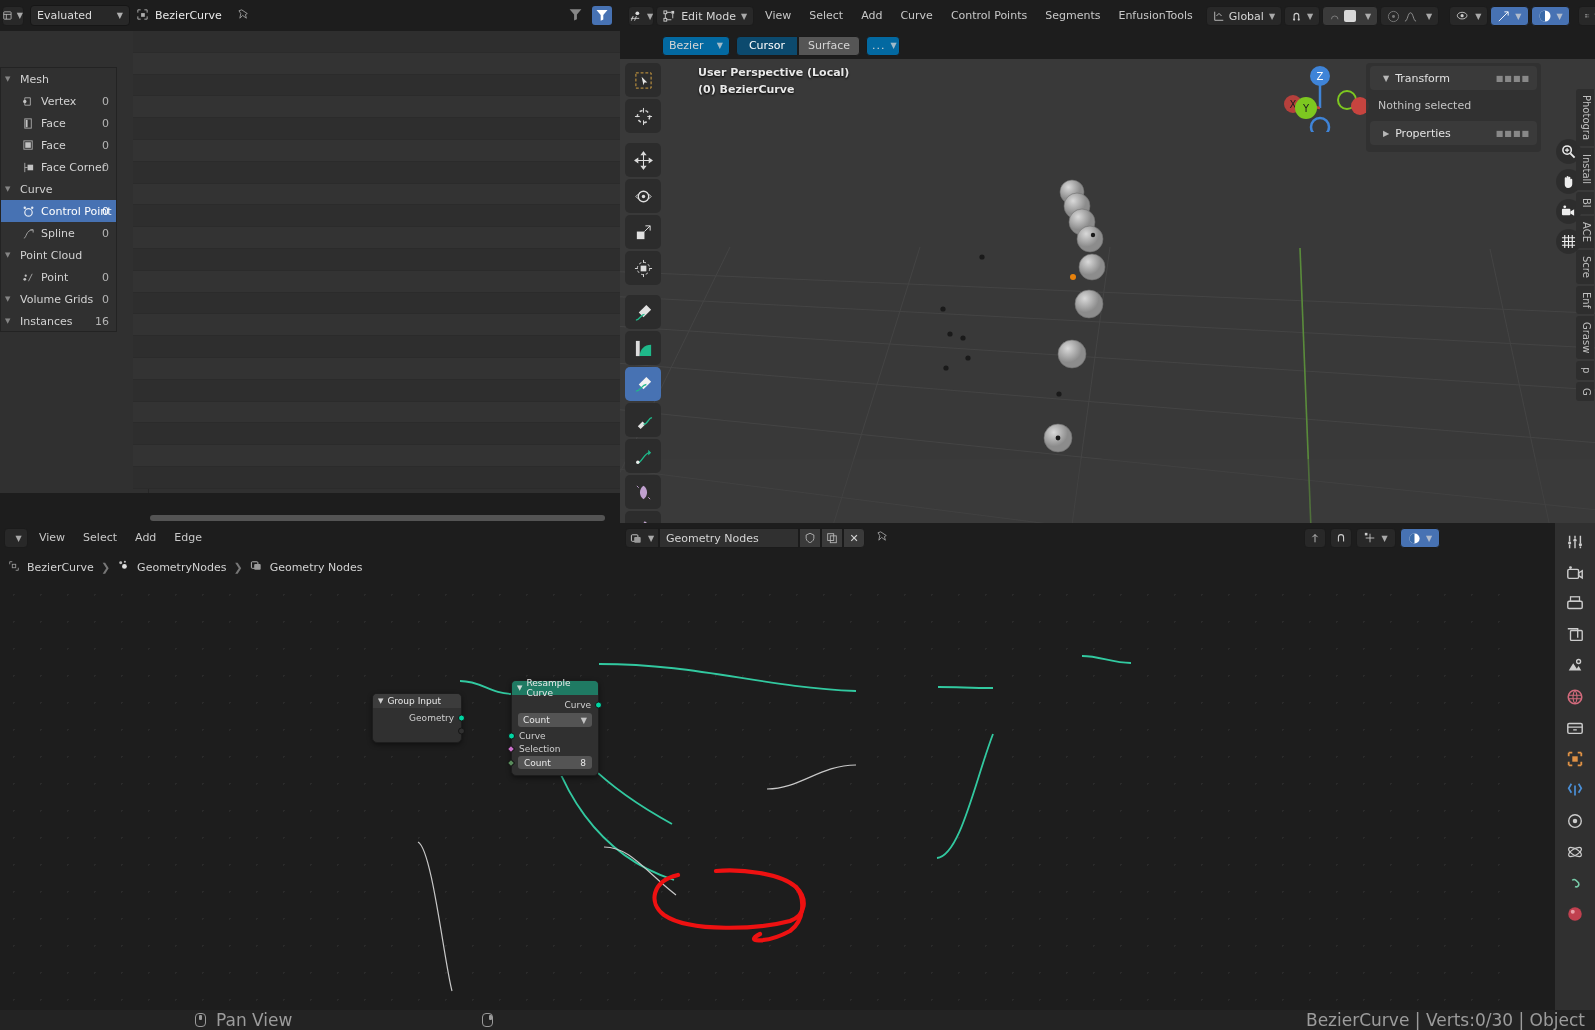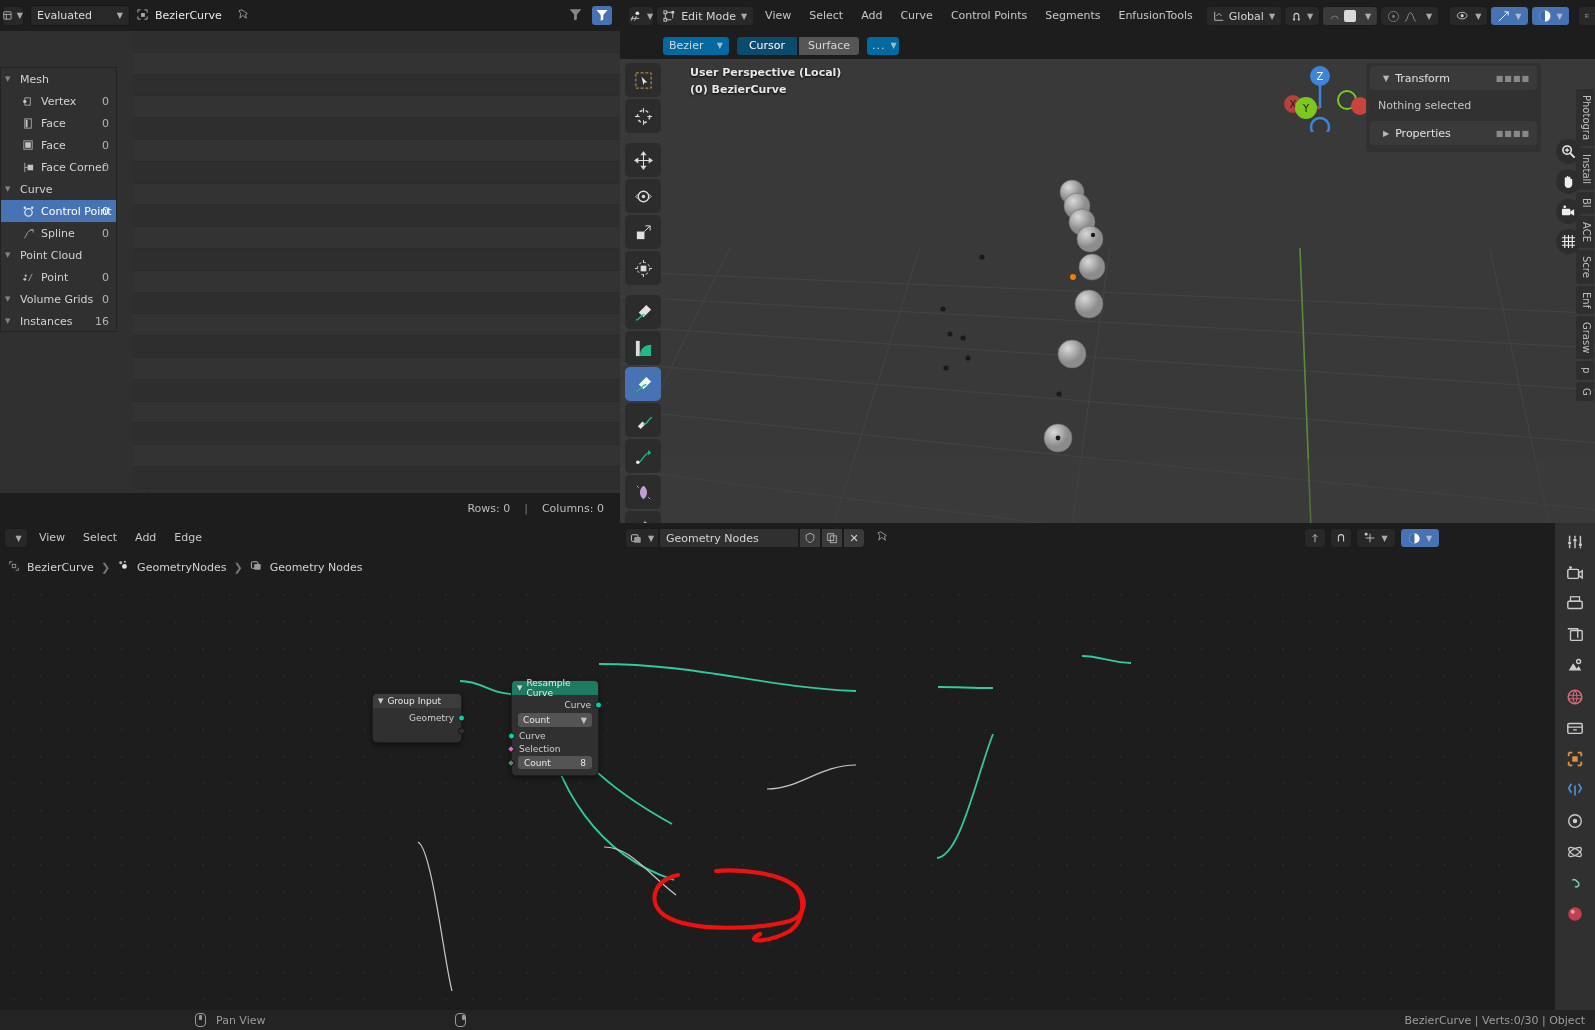--- a/index.html
+++ b/index.html
@@ -58,21 +58,21 @@
   .dsicon { width:13px; height:13px; display:inline-block; opacity:.85; }
 
   
   #view3d { left:620px; top:0; width:975px; height:523px; background:#1d1d1d; }
   #v3d-hdr1 { position:absolute; left:0; top:0; width:975px; height:32px;
               display:flex; align-items:center; gap:2px; padding-left:8px; }
   #v3d-hdr2 { position:absolute; left:0; top:32px; width:975px; height:27px;
               display:flex; align-items:center; gap:6px; padding-left:42px; }
   #v3d-canvas { position:absolute; left:0; top:59px; width:975px; height:464px;
                 background:#393939; overflow:hidden; }
-  #v3d-overlay-text { position:absolute; left:70px; top:5px; font-size:11px;
+  #v3d-overlay-text { position:absolute; left:78px; top:5px; font-size:11px;
                       color:#e8e8e8; text-shadow:0 1px 2px #000; line-height:17px; font-weight:bold;}
   #toolbar3d { position:absolute; left:5px; top:4px; width:36px;
                display:flex; flex-direction:column; gap:2px; }
   .tool { width:36px; height:34px; background:#2c2c2c; border-radius:5px;
           display:flex; align-items:center; justify-content:center; cursor:pointer; }
   .tool.active { background:#4772b3; }
   .tool-gap { height:6px; }
   .navbtn { width:25px; height:25px; border-radius:50%; background:#2c2c2cdd;
             display:flex; align-items:center; justify-content:center; cursor:pointer; }
 
@@ -133,21 +133,21 @@
   .sock.bool  { background:#cc70cc; }
   .sock.int   { background:#598c5c; }
   .sock.hollow { background:#303030; }
 
   svg.wires { position:absolute; left:0; top:0; width:1520px; height:429px;
               pointer-events:none; overflow:visible; }
 
   
   #statusbar { position:absolute; left:0; bottom:0; width:1595px; height:20px;
                background:#232323; display:flex; align-items:center;
-               padding:0 10px; color:#9c9c9c; font-size:11px; }
+               padding:0 10px; color:#9c9c9c; font-size:17px; }
   .sb-left { display:flex; align-items:center; gap:10px; margin-left:185px; }
   .mousebox { width:11px; height:14px; border:1px solid #9a9a9a; border-radius:4px;
               position:relative; display:inline-block; }
   .mousebox i { position:absolute; left:3px; top:1px; width:3px; height:5px;
                 background:#9a9a9a; border-radius:1px; }
   .sb-right { margin-left:auto; }
 </style>
 </head>
 <body>
 
@@ -304,25 +304,20 @@
             <span class="cnt">0</span>
           </div>
           <div class="ds-row group">
             <span style="width: 9px; font-size: 7px; opacity: 0.7; color: rgb(170, 170, 170);">▼</span>
             <span>Instances</span>
             <span class="cnt">16</span>
           </div>
         </div>
     </div>
 
-    <div id="sheet-foot">
-      <span>Rows: 0</span>
-      <span class="sep">|</span>
-      <span>Columns: 0</span>
-    </div>
   </div>
 
   <div id="view3d" class="panel">
 
     <div id="v3d-hdr1">
       <div class="btn" style="width:34px;padding:0">
         <svg width="13" height="13" viewBox="0 0 14 14">
             <circle cx="9" cy="3.5" r="2" fill="#ddd"></circle>
             <path d="M2 9h9M4.5 6.5l-2 5M8 6.5l-2 5" stroke="#ccc" fill="none"></path>
           </svg>

